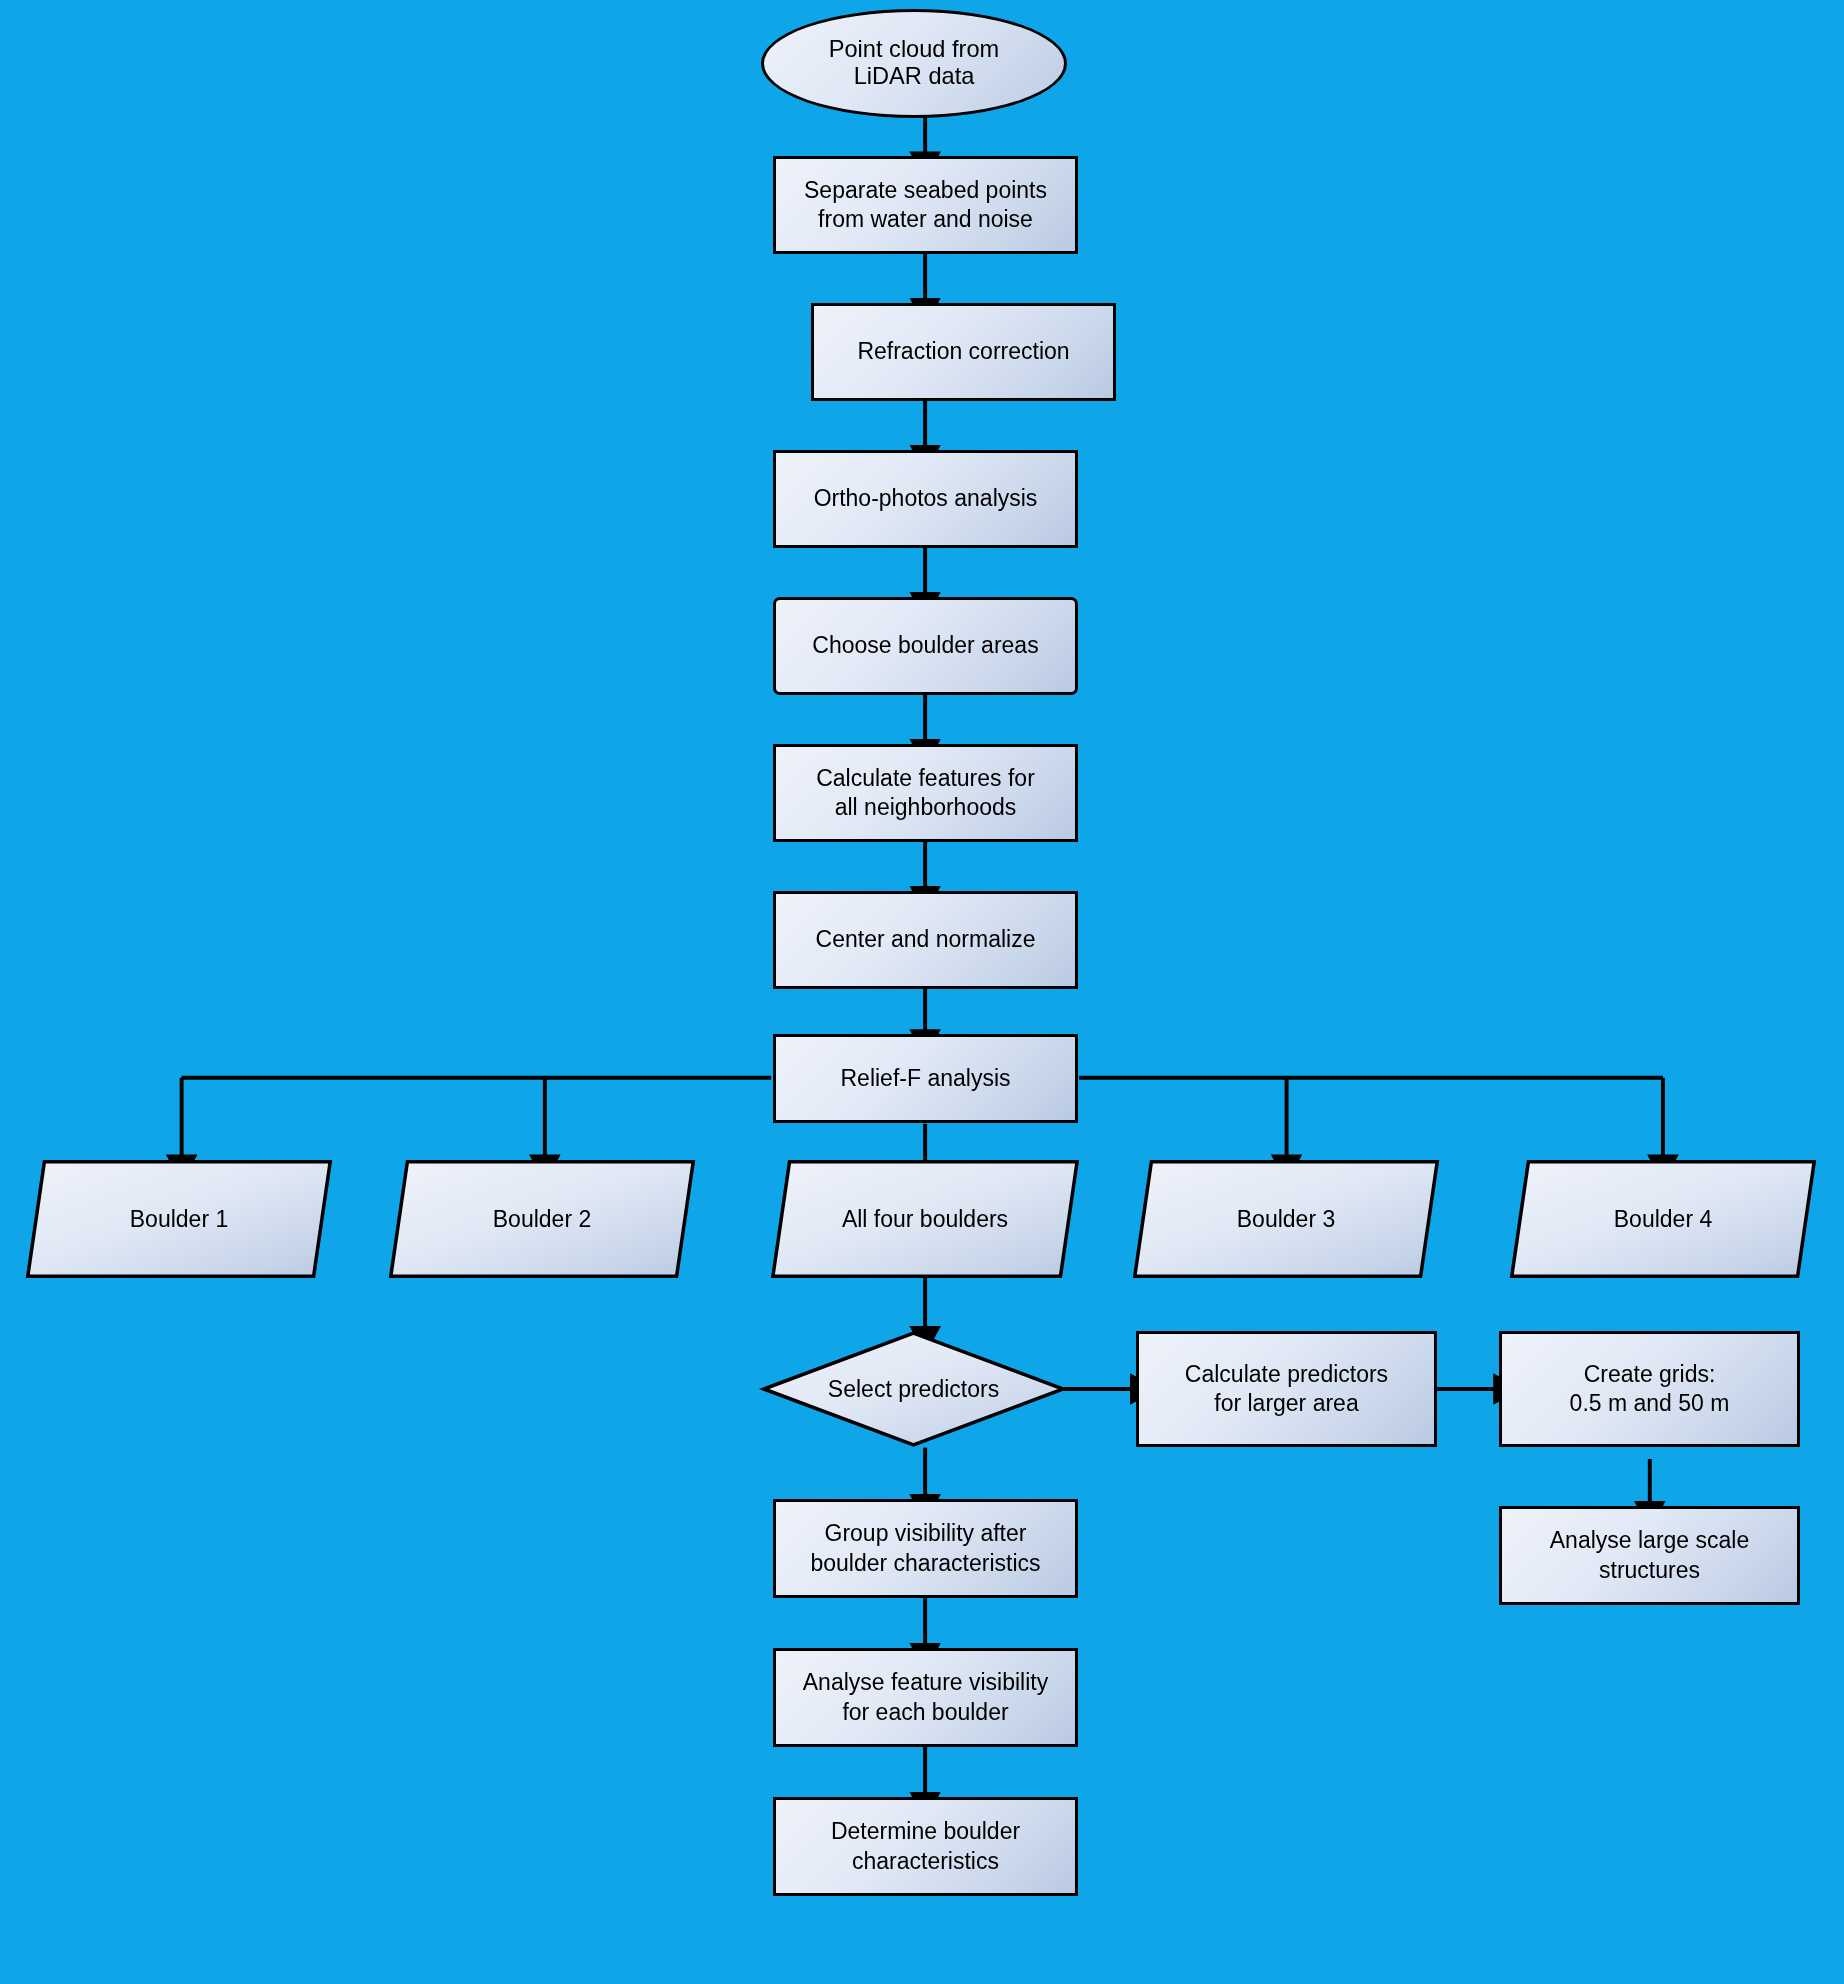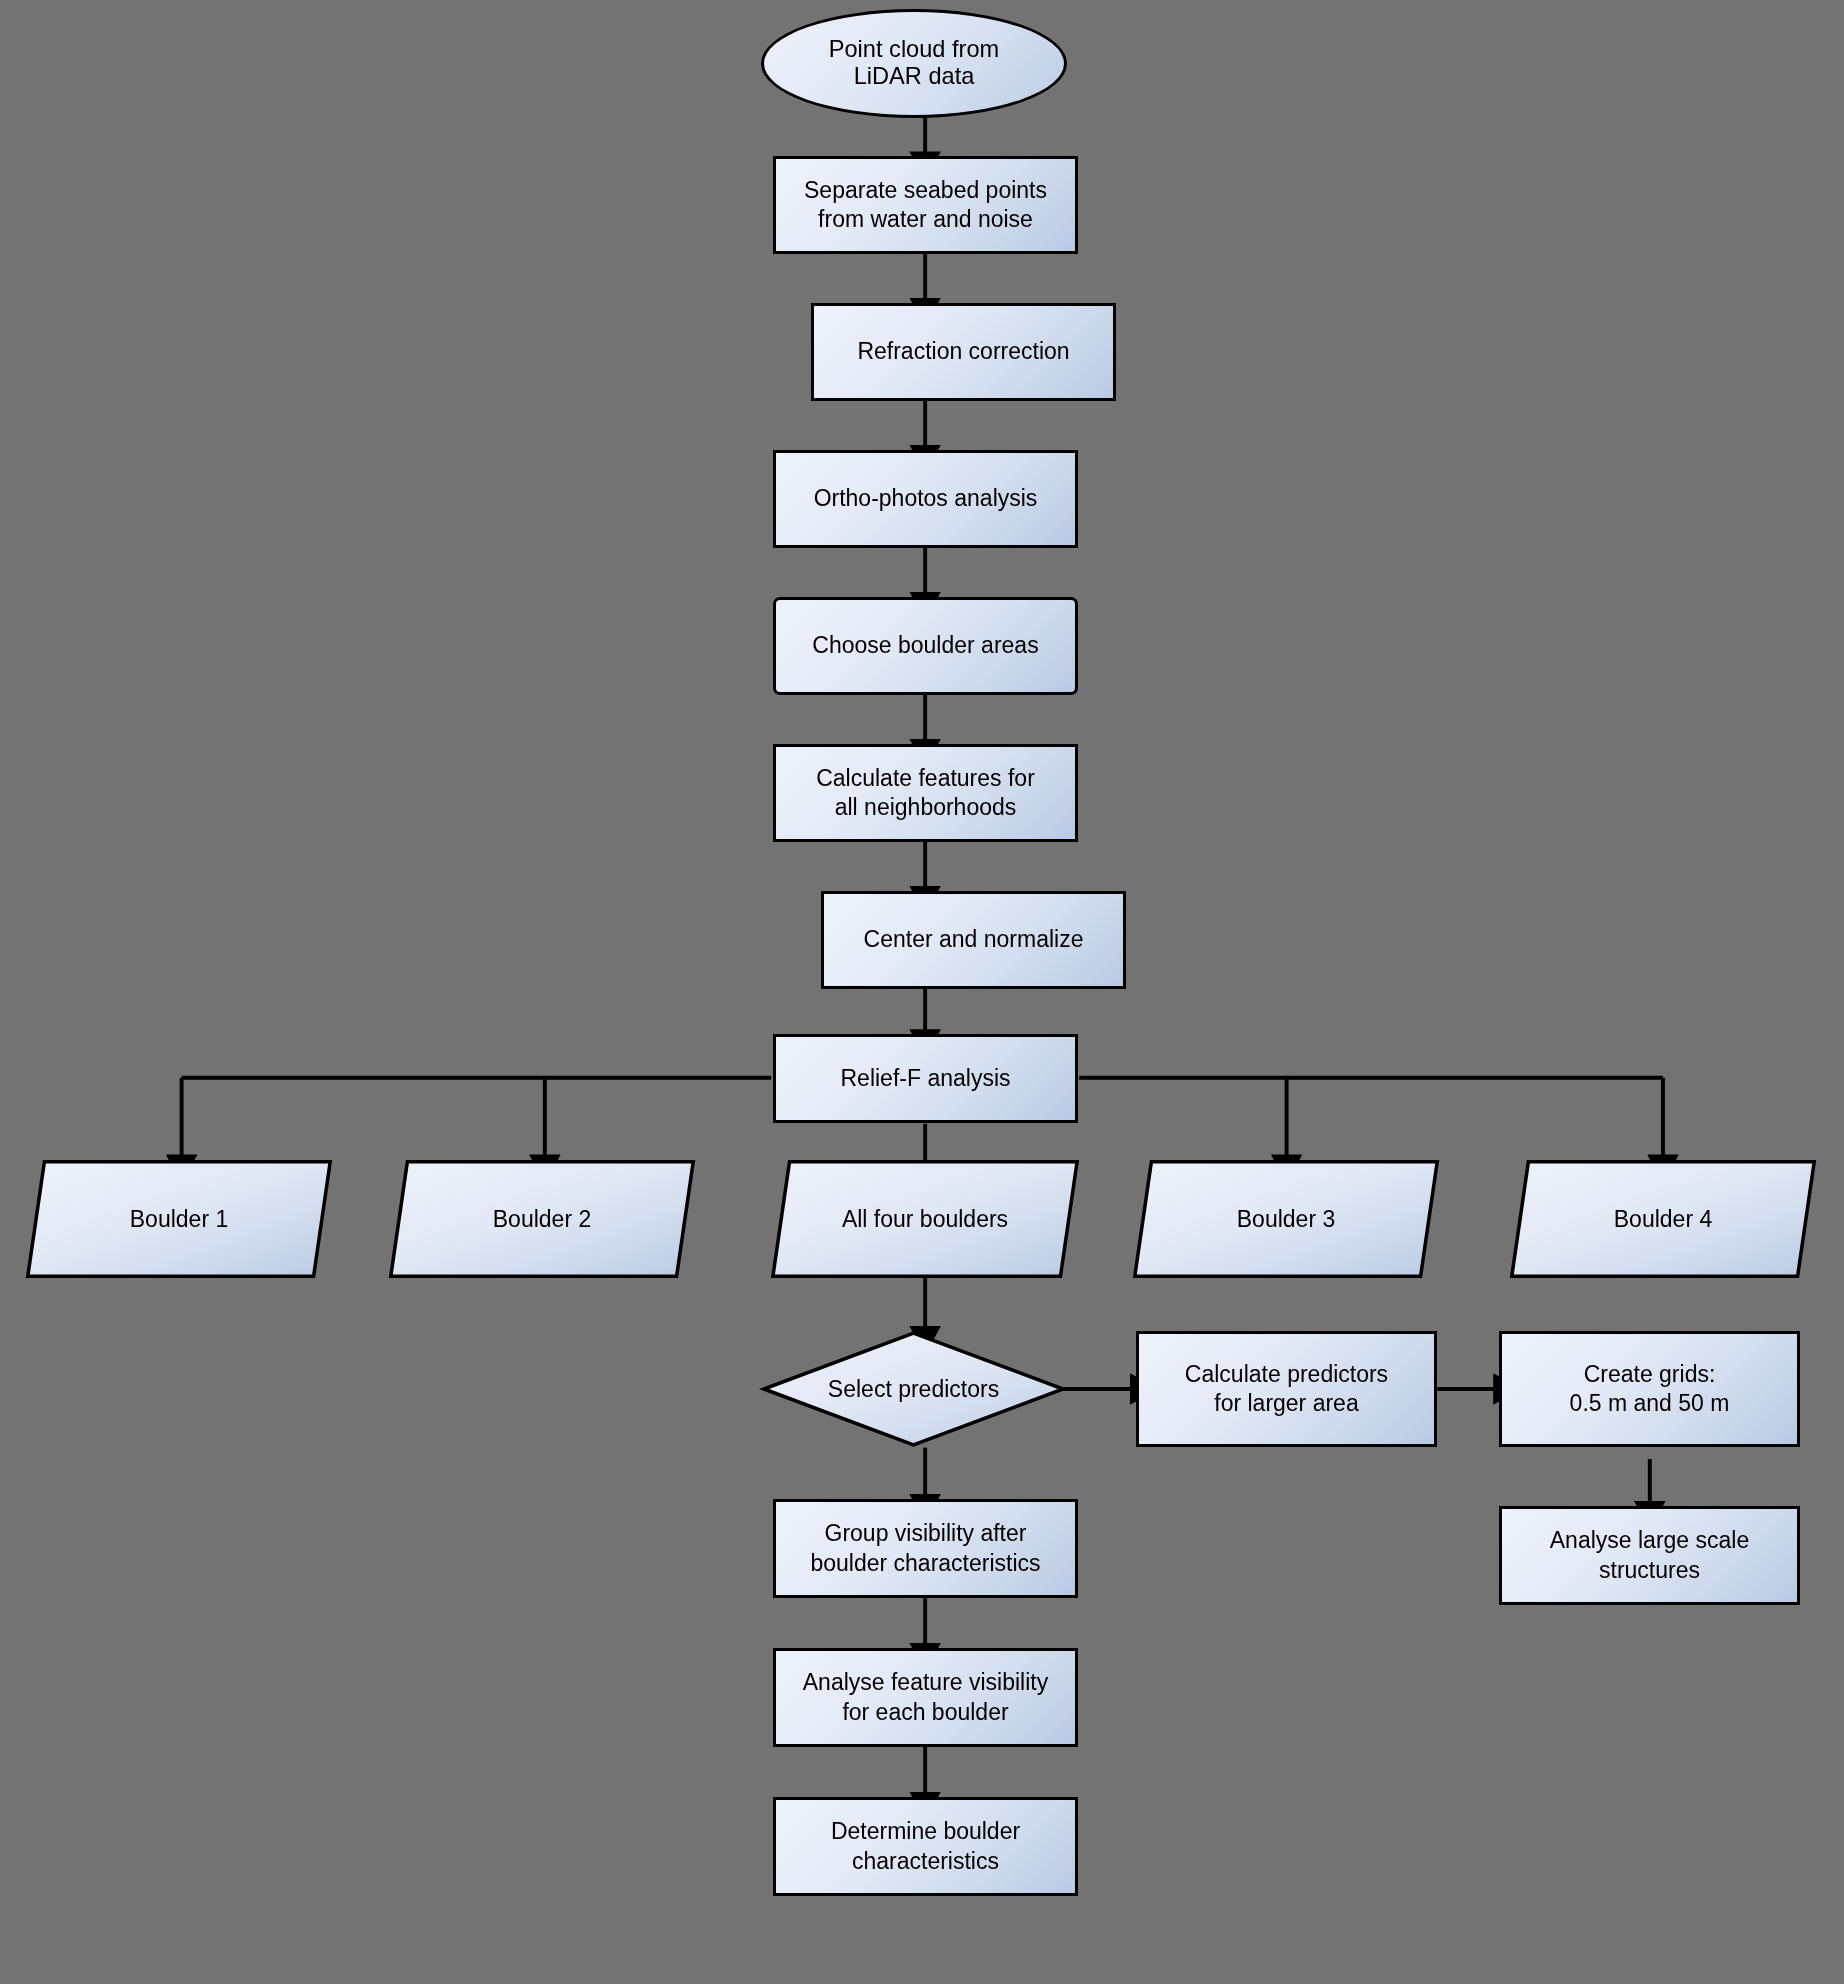--- a/index.html
+++ b/index.html
@@ -1,17 +1,17 @@
 <!DOCTYPE html>
 <html style="font-size:7px"><head>
 <meta charset="utf-8">
 <style>
   html,body{margin:0;padding:0;background:#ffffff;}
   body{font-family:"Liberation Sans", sans-serif;}
-  #stage{position:relative;width:1845px;height:1985px;background:#737373;overflow:hidden;}
+  #stage{position:relative;width:1845px;height:1985px;background:#0ea5e9;overflow:hidden;}
   svg.layer{position:absolute;left:0;top:0;width:1845px;height:1985px;}
   .node{position:absolute;box-sizing:border-box;display:flex;align-items:center;justify-content:center;text-align:center;color:#000;}
   .proc{
     border:3.1px solid #000;
     background:linear-gradient(135deg,#eef2fa 0%,#e2e9f6 40%,#c8d6ea 80%,#b9c9e2 100%);
   }
   .proc .lbl{line-height:1.28;padding:0 7px;}
   .term{
     border:3.1px solid #000;border-radius:50%/50%;
     background:linear-gradient(135deg,#eef2fa 0%,#dfe7f5 45%,#c6d4e9 85%,#bccbe3 100%);
@@ -95,21 +95,21 @@
     <div class="lbl t52">Choose boulder areas</div>
   </div>
 
   <div class="node proc" style="left:773px;top:744px;width:305px;height:98px;">
     <div class="lbl t52">
       <div>Calculate features for</div>
       <div>all neighborhoods</div>
     </div>
   </div>
 
-  <div class="node proc" style="left:773px;top:891px;width:305px;height:98px;margin-left:48px;">
+  <div class="node proc" style="left:773px;top:891px;width:305px;height:98px;">
     <div class="lbl t52">Center and normalize</div>
   </div>
 
   <div class="node proc" style="left:773px;top:1034px;width:305px;height:89px;">
     <div class="lbl t52">Relief-F analysis</div>
   </div>
 
   <div class="para-wrap" style="left:26px;top:1160px;width:306px;height:118px;">
     <svg viewBox="0 0 700 270" width="306" height="118">
       <defs>

